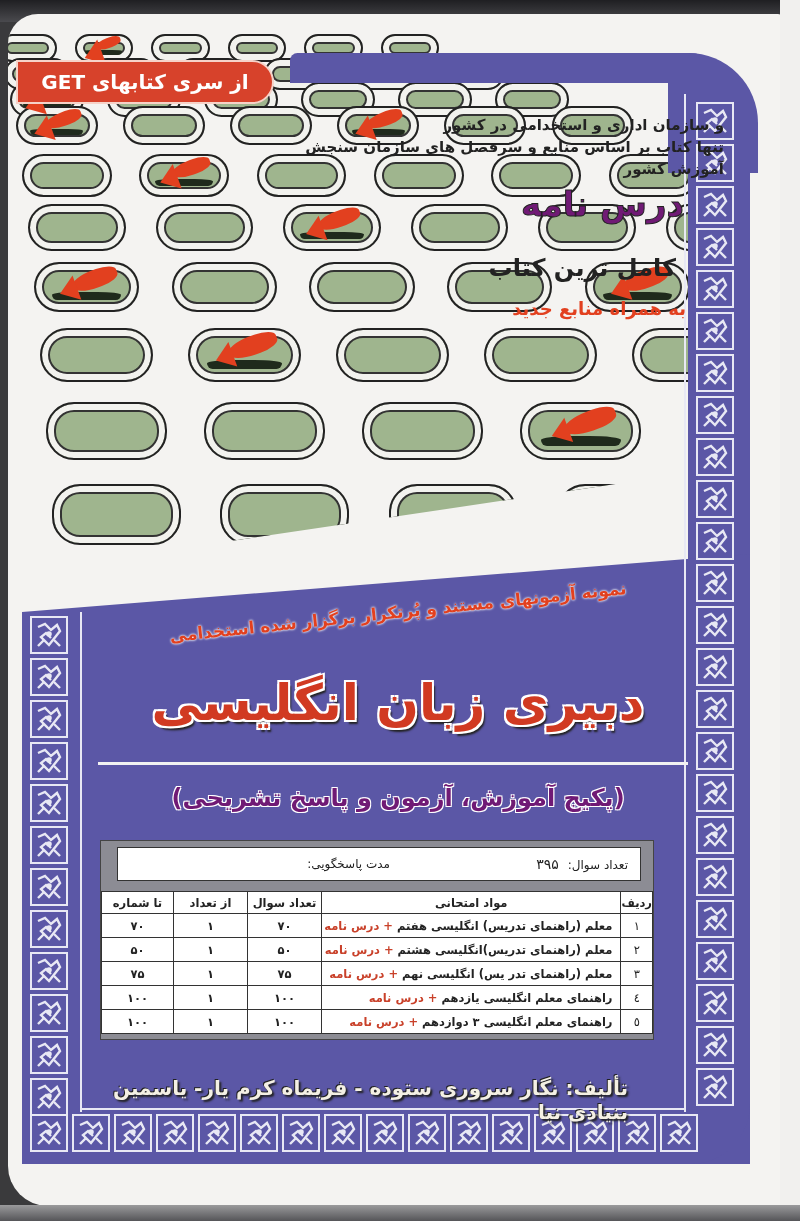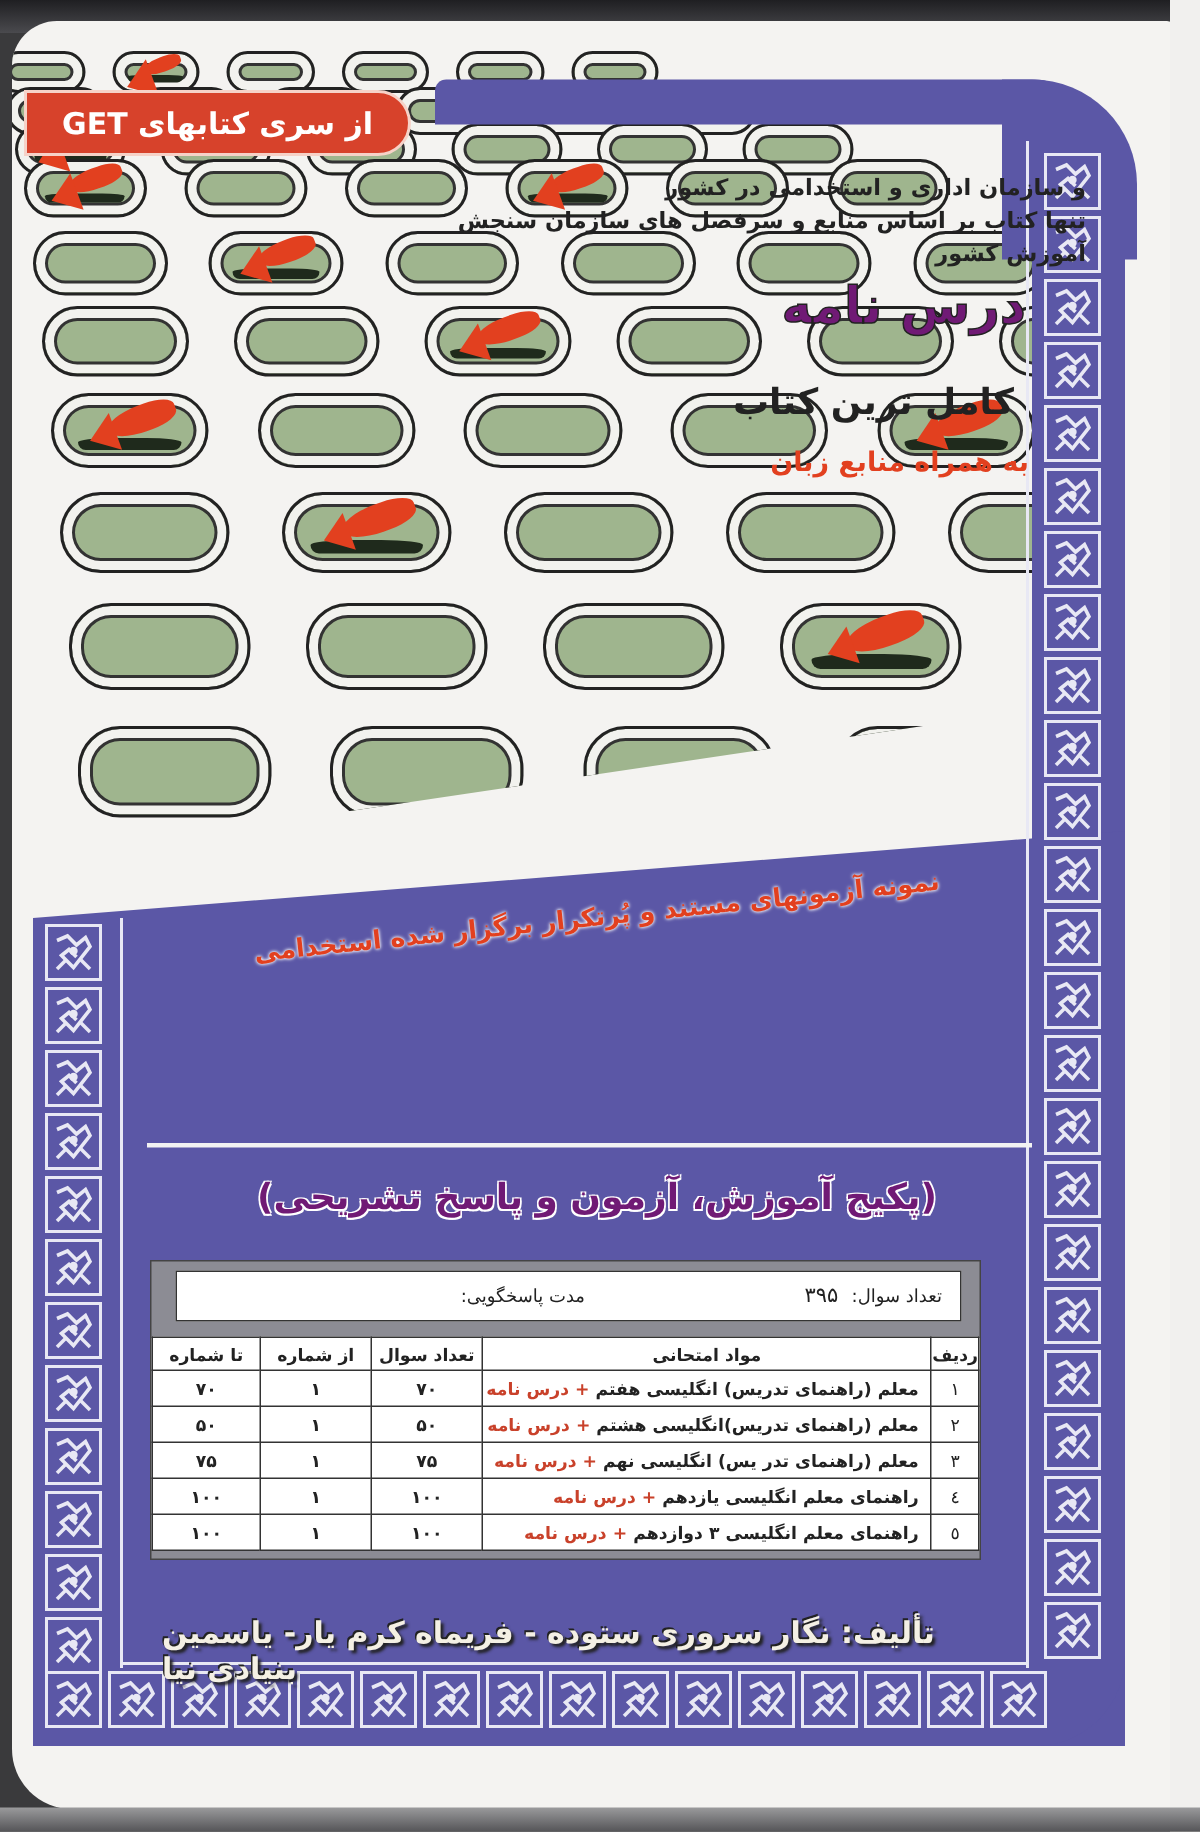--- a/index.html
+++ b/index.html
@@ -80,21 +80,21 @@
   .summary .q-count { flex: 1; }
   .summary .duration { width: 260px; }
   table.subjects { position: absolute; left: 0; top: 50px; width: 552px; border-collapse: collapse;
     direction: rtl; font-size: 11.5px; background: #fff; }
   table.subjects td, table.subjects th { border: 1px solid #333; height: 24px; text-align: center; color: #222; font-weight: bold; }
   table.subjects th { background: #fff; height: 22px; }
   table.subjects td.subject { text-align: right; padding-right: 8px; }
   table.subjects .accent { color: #c9412a; }
   table.subjects .rownum { width: 30px; font-weight: normal; }
 
-  .authors { position: absolute; left: 100px; top: 1062px; width: 520px; text-align: left; direction: rtl;
+  .authors { position: absolute; left: 100px; top: 1062px; width: 520px; text-align: right; direction: rtl;
     font-size: 20px; font-weight: bold; color: #f4f0e4; text-shadow: 2px 2px 2px #222, -1px -1px 0 #222; z-index: 5; }
 </style>
 </head>
 <body>
 
 <div class="top-shadow"></div>
 
 <div class="cover">
 
   <div class="illustration" id="illus">
@@ -601,41 +601,42 @@
     <span>از سری کتابهای GET</span>
   </div>
 
   <div class="tagline">
     <div>و سازمان اداری و استخدامی در کشور</div>
     <div>تنها کتاب بر اساس منابع و سرفصل های سازمان سنجش آموزش کشور</div>
   </div>
 
   <div class="dars-name">درس نامه</div>
   <div class="kamel">کامل ترین کتاب</div>
-  <div class="new-sources">به همراه منابع زبان</div>
+  <div class="new-sources">به همراه منابع جدید</div>
 
   <div class="sample-line">نمونه آزمونهای مستند و پُرتکرار برگزار شده استخدامی</div>
+  <div class="main-title">دبیری زبان انگلیسی</div>
   <div class="divider"></div>
   <div class="subtitle">(پکیج آموزش، آزمون و پاسخ تشریحی)</div>
 
   <div class="info-box">
     <div class="summary">
       <div class="q-count">
         <span>تعداد سوال:</span>
         <span style="font-size:14px;margin-right:5px;">۳۹۵</span>
       </div>
       <div class="duration">مدت پاسخگویی:</div>
     </div>
     <table class="subjects">
       <thead>
         <tr>
           <th style="width:30px">ردیف</th>
           <th>مواد امتحانی</th>
           <th style="width:74px">تعداد سوال</th>
-          <th style="width:74px">از شماره</th>
+          <th style="width:74px">از تعداد</th>
           <th style="width:72px">تا شماره</th>
         </tr>
       </thead>
       <tbody id="tbody">
           <tr>
             <td class="rownum">۱</td>
             <td class="subject"><span>معلم (راهنمای تدریس) انگلیسی هفتم</span> <span class="accent">+ درس نامه</span></td>
             <td>۷۰</td>
             <td>۱</td>
             <td>۷۰</td>

